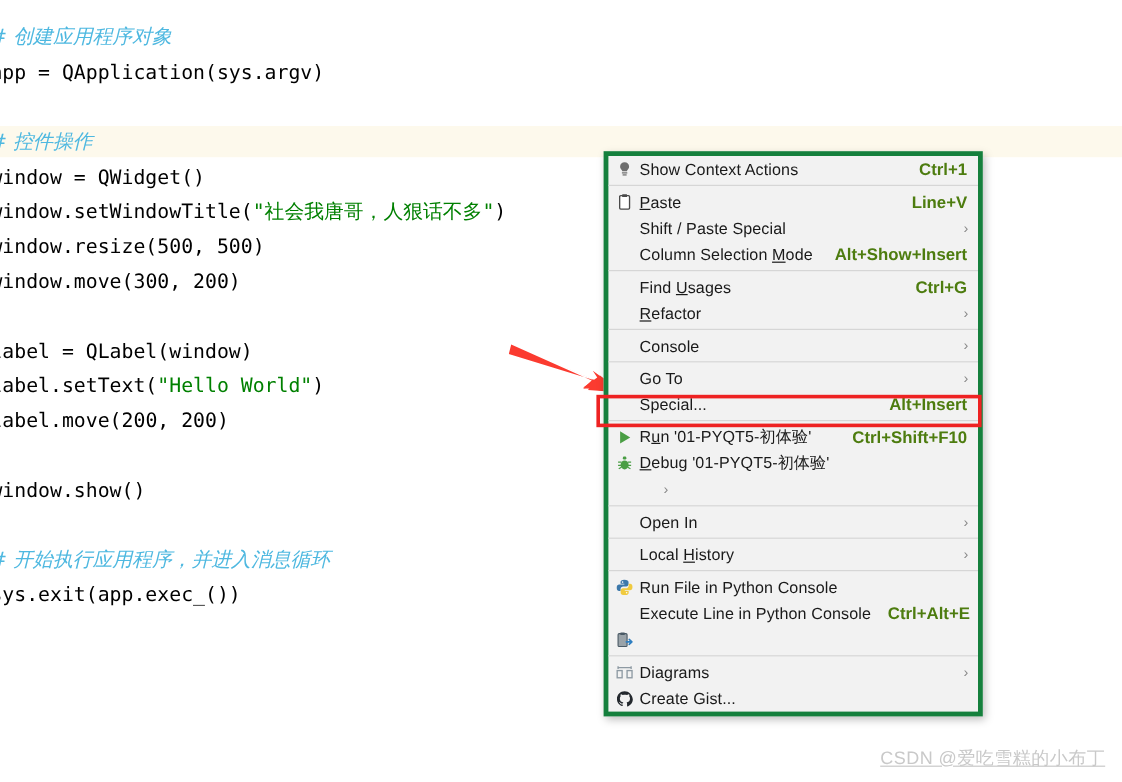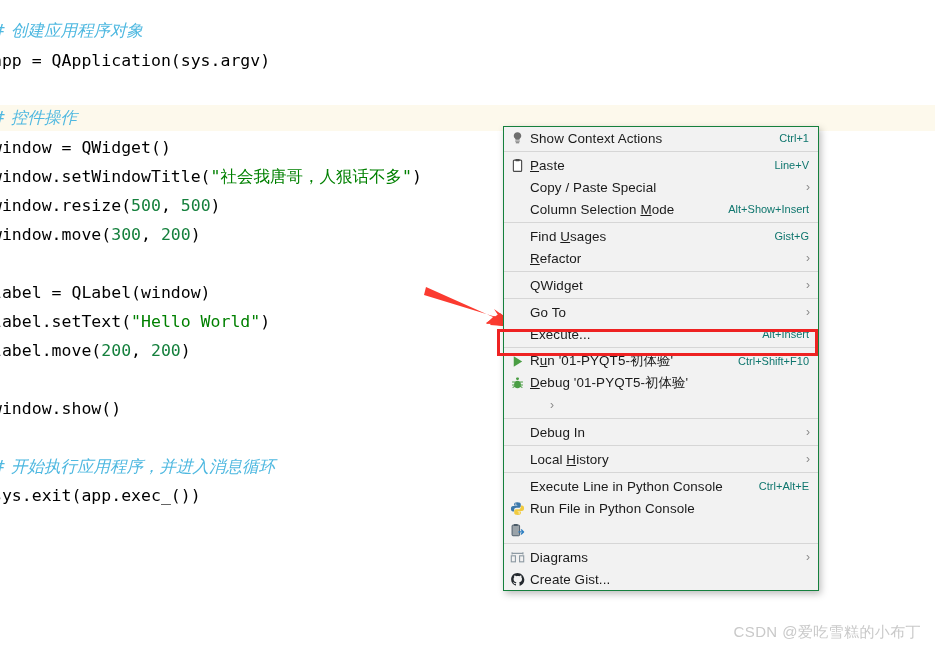--- a/index.html
+++ b/index.html
@@ -37,39 +37,39 @@
     white-space: pre;
     color: #000000;
     padding-left: 0px;
   }
   .code-line.caret-row {
     background: #fdf9ec;
   }
   .code-text { margin-left: -8px; display: inline-block; }
   .tok-comment { color: #4eb8e0; font-style: italic; font-family: "DejaVu Serif","Liberation Serif",serif; }
   .tok-string  { color: #008000; }
-  .tok-num     { color: #15803d; }
+  .tok-num     { color: #000000; }
   .tok-plain   { color: #000000; }
 
   
   #arrow-annotation {
     position: absolute;
     left: 424px; top: 283px;
     width: 104px; height: 52px;
     pointer-events: none;
   }
 
   
   #context-menu {
     position: absolute;
     left: 503px;
     top: 126px;
     width: 316px;
     background: #f2f2f2;
-    border: 1px solid #15803d;
+    border: 4px solid #15803d;
     box-shadow: 2px 3px 7px rgba(0,0,0,0.26);
     padding: 0;
     font-size: 13.3px;
     color: #1f1f1f;
   }
   .menu-item {
     position: relative;
     display: flex;
     align-items: center;
     height: 22px;
@@ -86,24 +86,25 @@
     justify-content: center;
   }
   .menu-item .mi-label {
     flex: 1 1 auto;
     font-size: 13.4px;
     letter-spacing: 0.1px;
     color: #1a1a1a;
   }
   .menu-item .mi-label u { text-decoration: underline; }
   .menu-item .mi-shortcut {
-    color: #0f766e;
-    font-size: 11px;
+    color: #4d7c0f;
+    font-size: 14px;
     margin-left: 14px;
     padding-right: 1px;
+    font-weight: bold;
   }
   .menu-item .mi-arrow {
     color: #8a8a8a;
     font-size: 12px;
     margin-left: 14px;
     width: 10px;
     text-align: right;
   }
   .menu-sep {
     height: 1px;
@@ -184,54 +185,54 @@
           <svg width="15" height="15" viewBox="0 0 16 16">
             <rect x="3.6" y="2.2" width="8.8" height="12" rx="1" fill="#ffffff" stroke="#4a4a4a" stroke-width="1.2"></rect>
             <rect x="5.8" y="1" width="4.4" height="2.4" rx="0.5" fill="#4a4a4a"></rect>
           </svg>
         </span>
         <span class="mi-label"><u>P</u>aste</span>
         <span class="mi-shortcut">Line+V</span>
       </div>
       <div class="menu-item">
         <span class="mi-icon"></span>
-        <span class="mi-label">Copy / Paste Special</span>
+        <span class="mi-label">Shift / Paste Special</span>
         <span class="mi-arrow">›</span>
       </div>
       <div class="menu-item">
         <span class="mi-icon"></span>
         <span class="mi-label">Column Selection <u>M</u>ode</span>
         <span class="mi-shortcut">Alt+Show+Insert</span>
       </div>
       <div class="menu-sep"></div>
       <div class="menu-item">
         <span class="mi-icon"></span>
         <span class="mi-label">Find <u>U</u>sages</span>
-        <span class="mi-shortcut">Gist+G</span>
+        <span class="mi-shortcut">Ctrl+G</span>
       </div>
       <div class="menu-item">
         <span class="mi-icon"></span>
         <span class="mi-label"><u>R</u>efactor</span>
         <span class="mi-arrow">›</span>
       </div>
       <div class="menu-sep"></div>
       <div class="menu-item">
         <span class="mi-icon"></span>
-        <span class="mi-label">QWidget</span>
+        <span class="mi-label">Console</span>
         <span class="mi-arrow">›</span>
       </div>
       <div class="menu-sep"></div>
       <div class="menu-item">
         <span class="mi-icon"></span>
         <span class="mi-label">Go To</span>
         <span class="mi-arrow">›</span>
       </div>
       <div class="menu-item">
         <span class="mi-icon"></span>
-        <span class="mi-label">Execute...</span>
+        <span class="mi-label">Special...</span>
         <span class="mi-shortcut">Alt+Insert</span>
       </div>
       <div class="menu-sep"></div>
       <div class="menu-item">
         <span class="mi-icon">
           <svg width="15" height="15" viewBox="0 0 16 16">
             <polygon points="4,2.5 13,8 4,13.5" fill="#4a9e44"></polygon>
           </svg>
         </span>
         <span class="mi-label">R<u>u</u>n '01-PYQT5-初体验'</span>
@@ -247,47 +248,47 @@
         </span>
         <span class="mi-label"><u>D</u>ebug '01-PYQT5-初体验'</span>
       </div>
       <div class="menu-item">
         <span class="mi-icon"></span>
         <span class="mi-arrow">›</span>
       </div>
       <div class="menu-sep"></div>
       <div class="menu-item">
         <span class="mi-icon"></span>
-        <span class="mi-label">Debug In</span>
+        <span class="mi-label">Open In</span>
         <span class="mi-arrow">›</span>
       </div>
       <div class="menu-sep"></div>
       <div class="menu-item">
         <span class="mi-icon"></span>
         <span class="mi-label">Local <u>H</u>istory</span>
         <span class="mi-arrow">›</span>
       </div>
       <div class="menu-sep"></div>
-      <div class="menu-item">
-        <span class="mi-icon"></span>
-        <span class="mi-label">Execute Line in Python Console</span>
-        <span class="mi-shortcut">Ctrl+Alt+E</span>
-      </div>
       <div class="menu-item">
         <span class="mi-icon">
           <svg width="15" height="15" viewBox="0 0 16 16">
             <path d="M7.7 1.2c-2.4 0-3.3.9-3.3 2.1v1.5h3.4v.6H3.2C1.9 5.4 1 6.3 1 8.3c0 2 .8 2.9 2.2 2.9h1.2V9.5c0-1.3 1-2.3 2.3-2.3h2.8c1.1 0 2-.9 2-2V3.3c0-1.2-1-2.1-3.8-2.1z" fill="#3c78aa"></path>
             <path d="M8.3 14.8c2.4 0 3.3-.9 3.3-2.1v-1.5H8.2v-.6h4.6c1.3 0 2.2-.9 2.2-2.9 0-2-.8-2.9-2.2-2.9h-1.2v1.7c0 1.3-1 2.3-2.3 2.3H6.5c-1.1 0-2 .9-2 2v1.9c0 1.2 1 2.1 3.8 2.1z" fill="#f0ca3f"></path>
             <circle cx="6.2" cy="3.3" r="0.7" fill="#ffffff"></circle>
             <circle cx="9.8" cy="12.7" r="0.7" fill="#ffffff"></circle>
           </svg>
         </span>
         <span class="mi-label">Run File in Python Console</span>
       </div>
       <div class="menu-item">
+        <span class="mi-icon"></span>
+        <span class="mi-label">Execute Line in Python Console</span>
+        <span class="mi-shortcut">Ctrl+Alt+E</span>
+      </div>
+      <div class="menu-item">
         <span class="mi-icon">
           <svg width="15" height="15" viewBox="0 0 16 16">
             <rect x="2.2" y="2.2" width="8" height="11.4" rx="1" fill="#9aa3a9" stroke="#4a5a66" stroke-width="1"></rect>
             <rect x="4.2" y="1.1" width="4" height="2.2" rx="0.4" fill="#4a5a66"></rect>
             <path d="M9.5 9.5h4.6M12.1 7.3l2.4 2.2-2.4 2.2" stroke="#2f7fc1" stroke-width="1.4" fill="none" stroke-linecap="round" stroke-linejoin="round"></path>
           </svg>
         </span>
       </div>
       <div class="menu-sep"></div>
       <div class="menu-item">
@@ -306,15 +307,15 @@
           <svg width="15" height="15" viewBox="0 0 16 16">
             <path d="M8 1.1C4.2 1.1 1.2 4.1 1.2 7.9c0 3 1.9 5.5 4.6 6.4.3.1.5-.1.5-.3v-1.2c-1.9.4-2.3-.8-2.3-.8-.3-.8-.8-1-.8-1-.6-.4 0-.4 0-.4.7.1 1.1.7 1.1.7.6 1.1 1.7.8 2.1.6.1-.5.3-.8.5-1-1.5-.2-3.1-.8-3.1-3.4 0-.8.3-1.4.7-1.9-.1-.2-.3-.9.1-1.9 0 0 .6-.2 1.9.7.6-.2 1.2-.2 1.8-.2.6 0 1.2.1 1.8.2 1.3-.9 1.9-.7 1.9-.7.4 1 .2 1.7.1 1.9.5.5.7 1.1.7 1.9 0 2.6-1.6 3.2-3.1 3.4.3.2.5.7.5 1.4v2c0 .2.1.4.5.3 2.7-.9 4.6-3.4 4.6-6.4C14.8 4.1 11.8 1.1 8 1.1z" fill="#24292e"></path>
           </svg>
         </span>
         <span class="mi-label">Create Gist...</span>
       </div>
     </div>
 
   <div id="run-highlight-box" style="border-color: rgb(238, 34, 34);"></div>
 
-  <div id="watermark" style="color: rgb(201, 201, 201);">CSDN @爱吃雪糕的小布丁</div>
+  <div id="watermark" style="color: rgb(201, 201, 201); text-decoration: underline;">CSDN @爱吃雪糕的小布丁</div>
 
 </div>
 
 </body></html>

